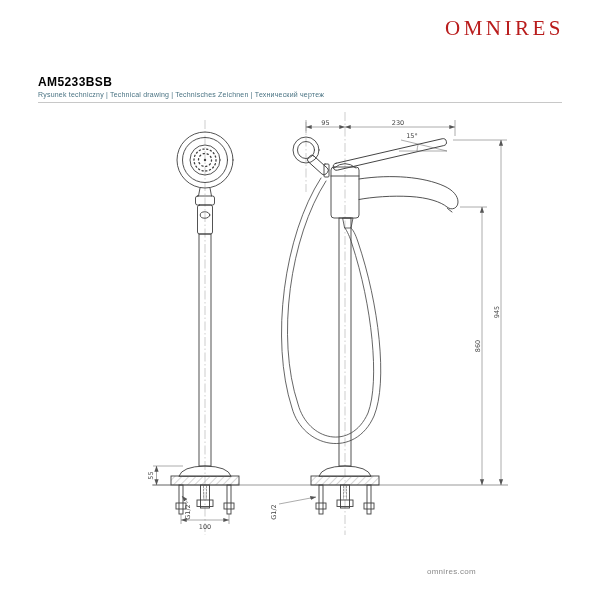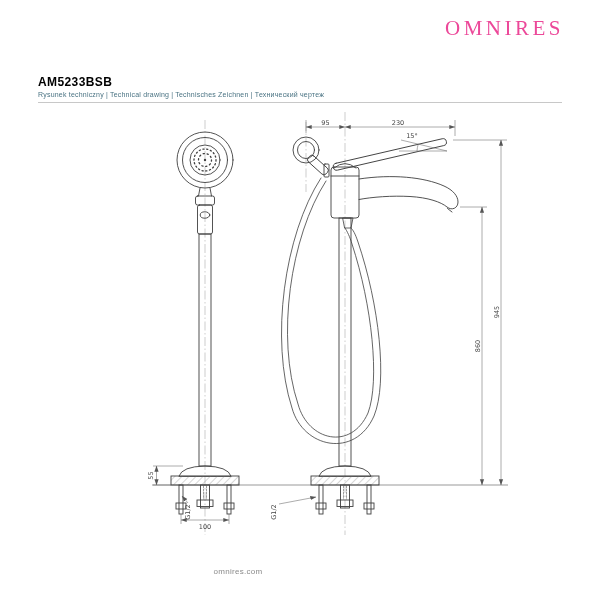--- a/index.html
+++ b/index.html
@@ -1,25 +1,25 @@
 <!DOCTYPE html>
 <html><head>
 <meta charset="utf-8">
 <style>
   html,body{margin:0;padding:0;background:#ffffff;}
   .page{position:relative;width:600px;height:600px;background:#ffffff;overflow:hidden;
         font-family:"Liberation Sans",sans-serif;}
   .brand{position:absolute;top:16px;right:36px;font-family:"Liberation Serif",serif;
-         font-size:21px;font-weight:500;letter-spacing:3.5px;color:#ec4899;}
+         font-size:21px;font-weight:500;letter-spacing:3.5px;color:#b91c1c;}
   .model{position:absolute;top:75px;left:38px;font-size:12px;font-weight:bold;
          color:#000000;letter-spacing:.4px;}
   .subtitle{position:absolute;top:91px;left:38px;font-size:7px;color:#4a7383;letter-spacing:.2px;}
   .rule{position:absolute;top:102px;left:38px;width:524px;border-top:1px solid #c8c8c8;}
   .drawing{position:absolute;top:0;left:0;}
-  .footer{position:absolute;top:567px;left:0;width:476px;text-align:center;
+  .footer{position:absolute;top:567px;left:0;width:476px;text-align:right;
           font-size:8px;color:#8a8a8a;letter-spacing:.3px;}
   svg text{font-family:"DejaVu Sans",sans-serif;font-size:6.5px;fill:#444;}
 </style>
 </head>
 <body>
 
 <div class="page">
 
   <div class="brand">OMNIRES</div>
   <div class="model">AM5233BSB</div>

